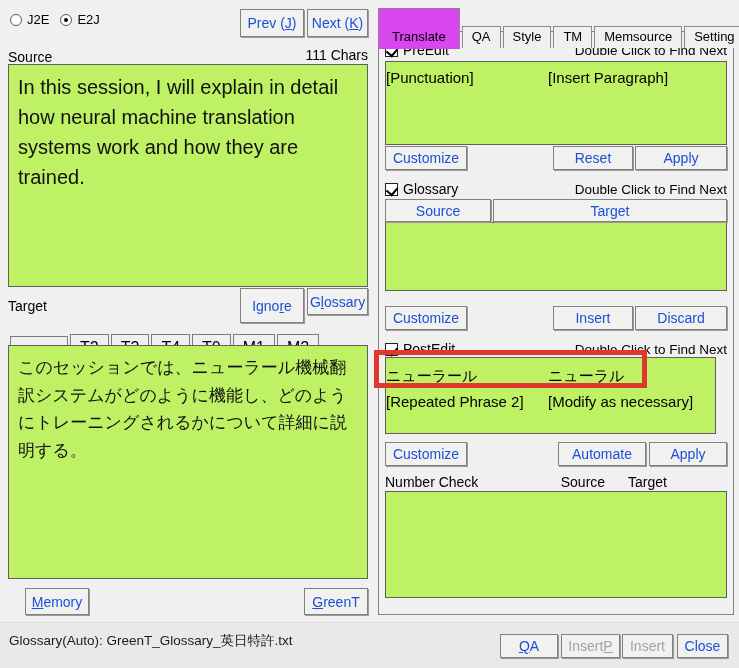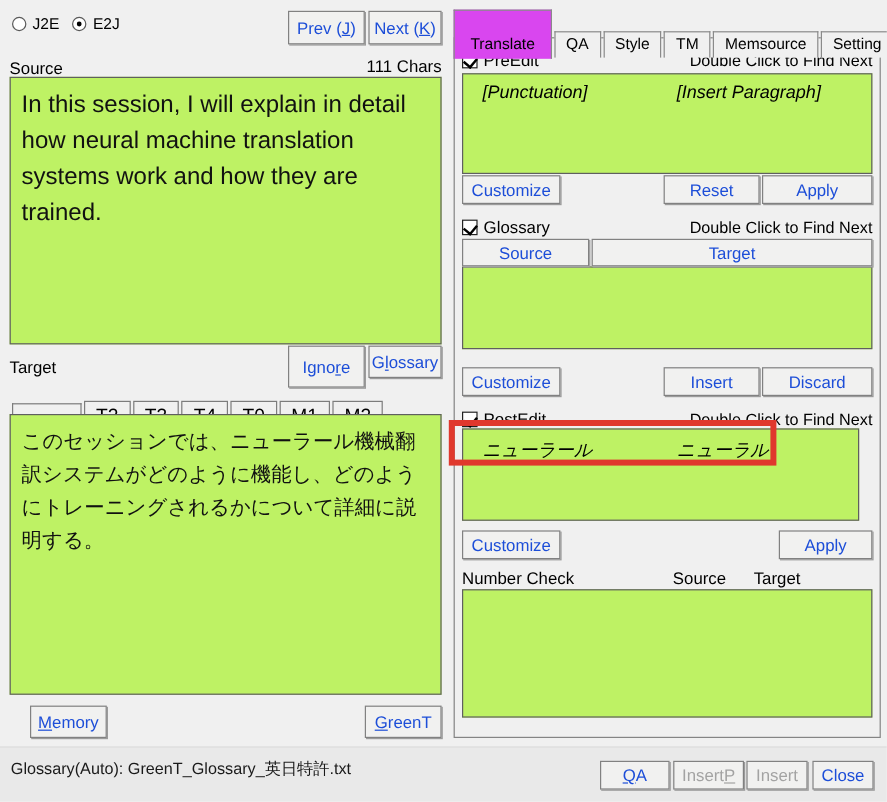--- a/index.html
+++ b/index.html
@@ -54,21 +54,21 @@
   #greent-btn { position:absolute; left:304px; top:588px; width:64px; height:27px; }
 
   
   #right-tabs { position:absolute; left:378px; top:8px; display:flex; align-items:flex-end; z-index:3; }
   .rtab { border:1px solid #8a8a8a; border-bottom:none; background:#f0f0f0; padding:2px 9px 4px 9px; font-size:13px; margin-right:2px; cursor:pointer; }
   .rtab.active { padding:20px 13px 5px 13px; margin-bottom:-1px; background:#d946ef; }
 
   #pane { position:absolute; left:378px; top:31px; width:356px; height:584px; border:1px solid #848484; background:#f0f0f0; padding:10px 6px 0 6px; z-index:1; }
 
   .list { width:100%; font-size:15px; padding:3px 0; }
-  .lrow { display:grid; grid-template-columns:162px 1fr; padding:2px 16px; line-height:1.45;font-style:italic; }
+  .lrow { display:grid; grid-template-columns:162px 1fr; padding:2px 0; line-height:1.45; }
   .header-row { display:flex; margin-top:2px; }
   .btn-row { display:flex; align-items:center; }
   .btn-row .spacer { flex:1; }
 
   .nc-row { display:flex; align-items:center; font-size:14px; }
 
   
   #statusbar { position:absolute; left:0; top:622px; width:739px; height:46px; background:#e9e9e9; border-top:1px solid #dcdcdc; }
   #status-text { position:absolute; left:9px; top:9px; font-size:13.5px; color:#1a1a1a; }
   #qa-btn     { position:absolute; left:500px; top:11px; width:58px; height:24px; }
@@ -204,24 +204,29 @@
     <div class="check-row" style="margin-top:11px;">
       <span class="cb checked"></span>
       <span class="lbl">PostEdit</span>
       <span class="hint">Double Click to Find Next</span>
     </div>
     <div class="box list" style="height:77px; width:331px; padding-top:5px;">
       <div class="lrow">
         <span>ニューラール</span>
         <span>ニューラル</span>
       </div>
+      <div class="lrow">
+        <span>[Repeated Phrase 2]</span>
+        <span>[Modify as necessary]</span>
+      </div>
     </div>
     <div class="btn-row" style="margin-top:8px;">
       <button class="btn" style="width:82px;height:24px;">Customize</button>
       <span class="spacer"></span>
+      <button class="btn" style="width:88px;height:24px;margin-right:3px;">Automate</button>
       <button class="btn" style="width:78px;height:24px;">Apply</button>
     </div>
 
     <div class="nc-row" style="margin-top:8px;">
       <span>Number Check</span>
       <span class="spacer" style="flex:1;"></span>
       <span>Source</span>
       <span style="width:23px;"></span>
       <span style="margin-right:60px;">Target</span>
     </div>

